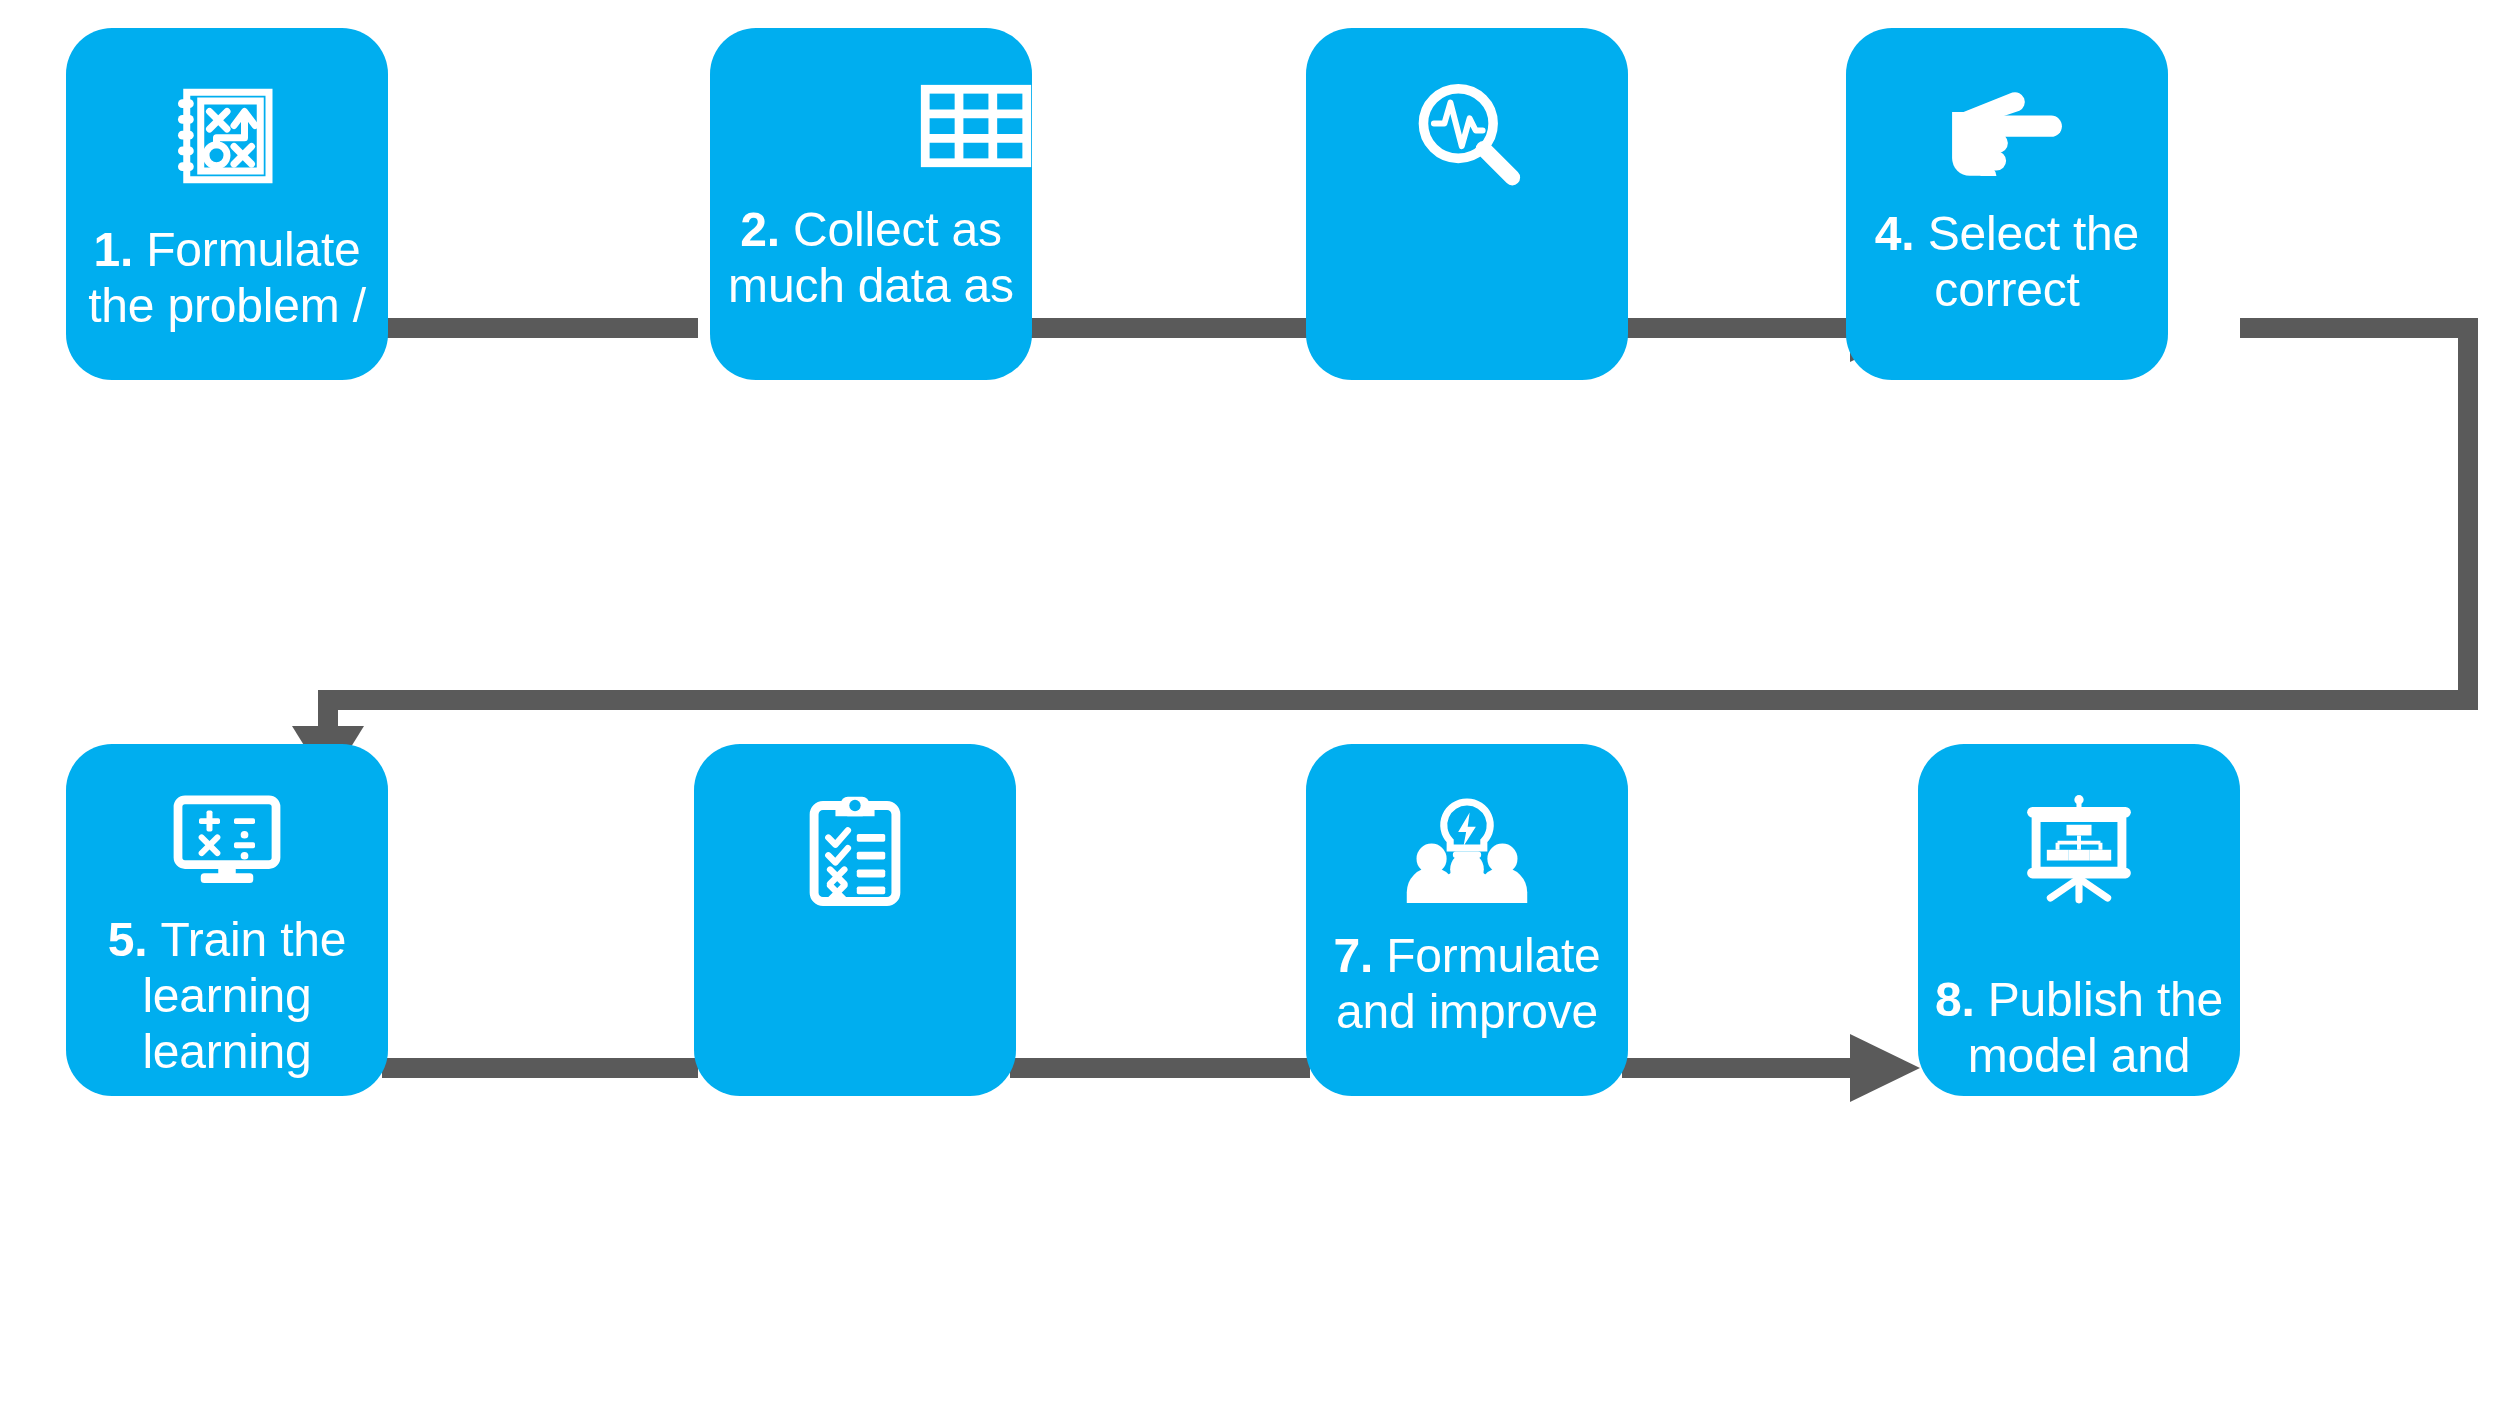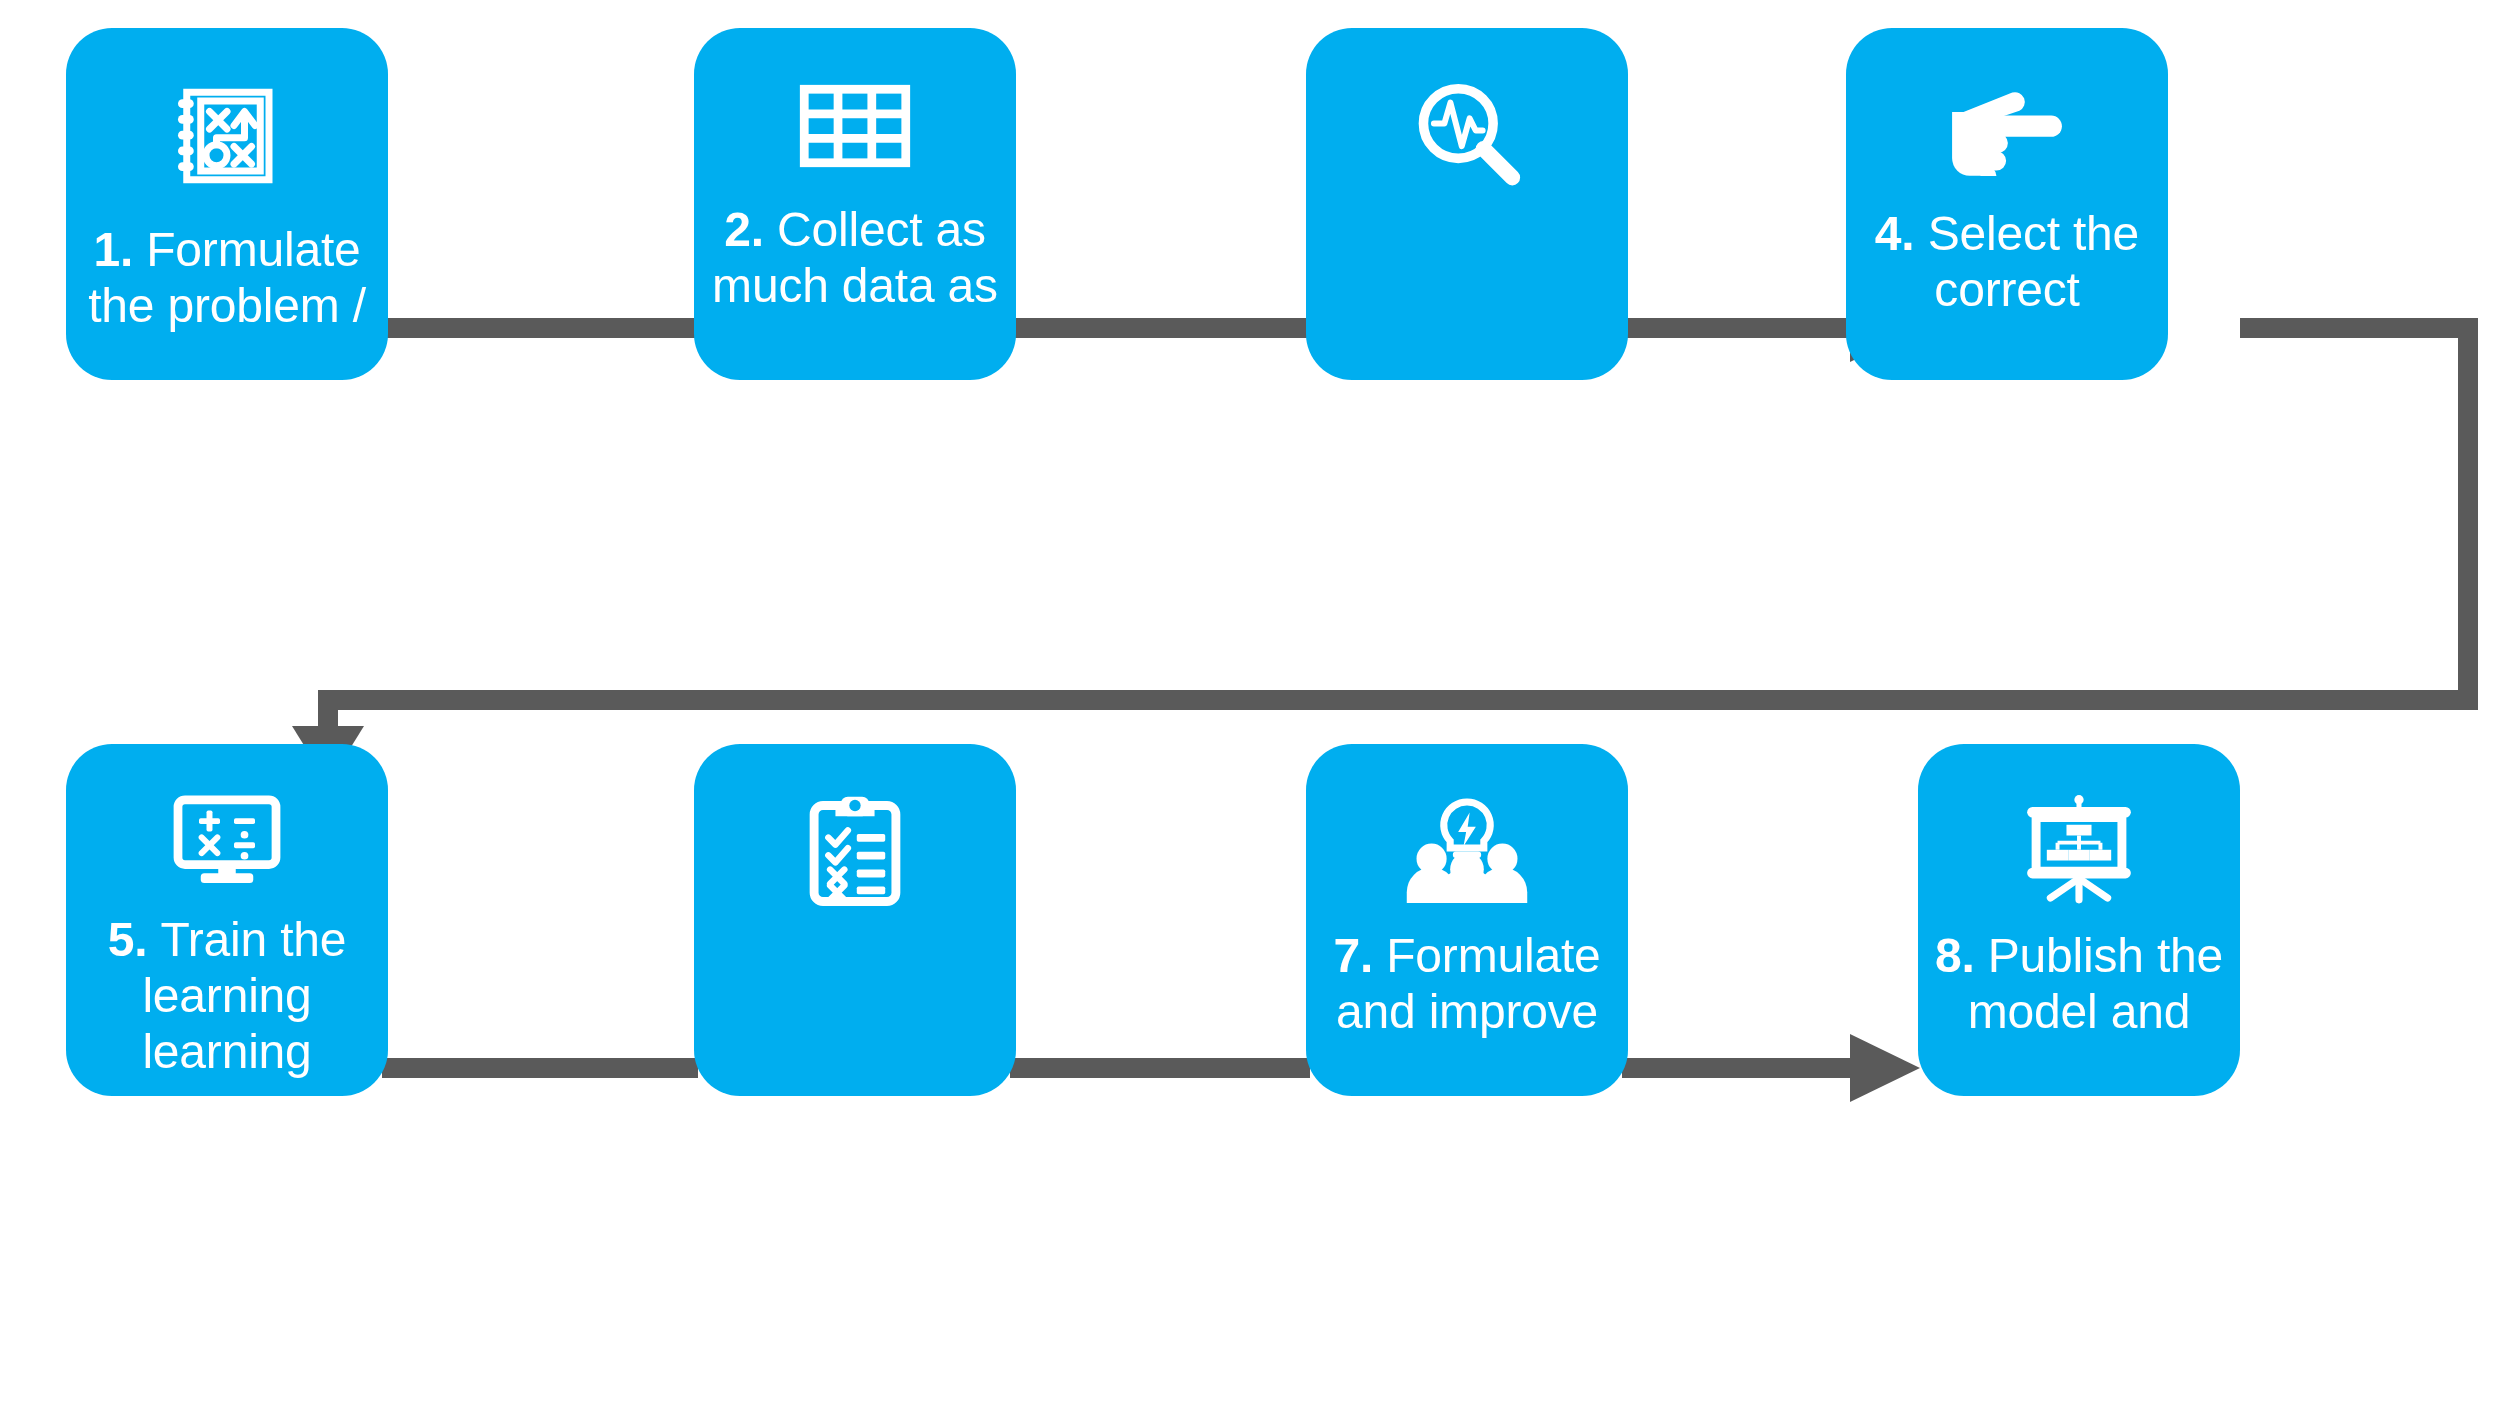--- a/index.html
+++ b/index.html
@@ -71,28 +71,28 @@
   .row1 { top: 28px; width: 322px; height: 352px; }
   .row1 .card-icon { margin-top: 52px; }
   .row1 .card-label { margin-top: 30px; }
 
   
   .row2 { top: 744px; width: 322px; height: 352px; }
   .row2 .card-icon { margin-top: 48px; }
   .row2 .card-label { margin-top: 24px; }
 
   .c1 { left: 66px; }
-  .c2 { left: 694px; }
+  .c2 { left: 710px; align-items: flex-end; }
   .c3 { left: 1306px; }
   .c4 { left: 1846px; }
 
   .c5 { left: 66px; }
   .c6 { left: 694px; }
   .c7 { left: 1306px; }
-  .c8 { left: 1918px; }
+  .c8 { left: 1918px; gap: 44px; }
 </style>
 </head>
 <body>
 
 <div id="canvas">
 
   <svg class="connector-layer" viewBox="0 0 2500 1406" width="2500" height="1406">
 
     <g>
       <rect x="382" y="318" width="316" height="20" fill="#5A5A5A"></rect>

